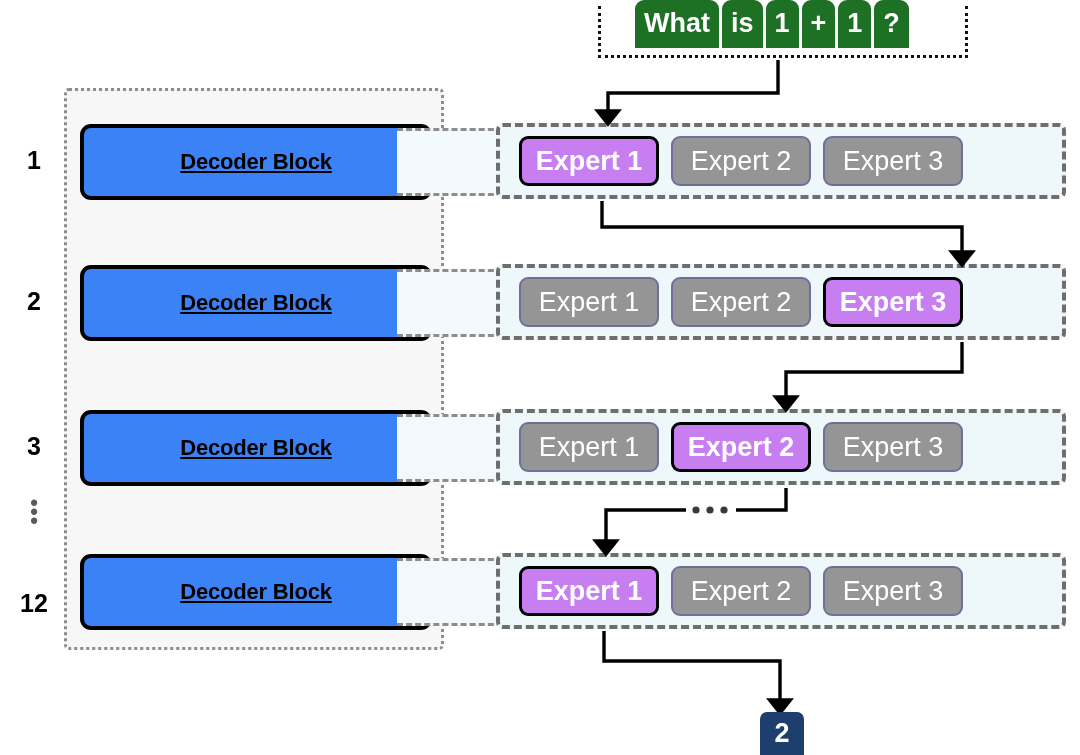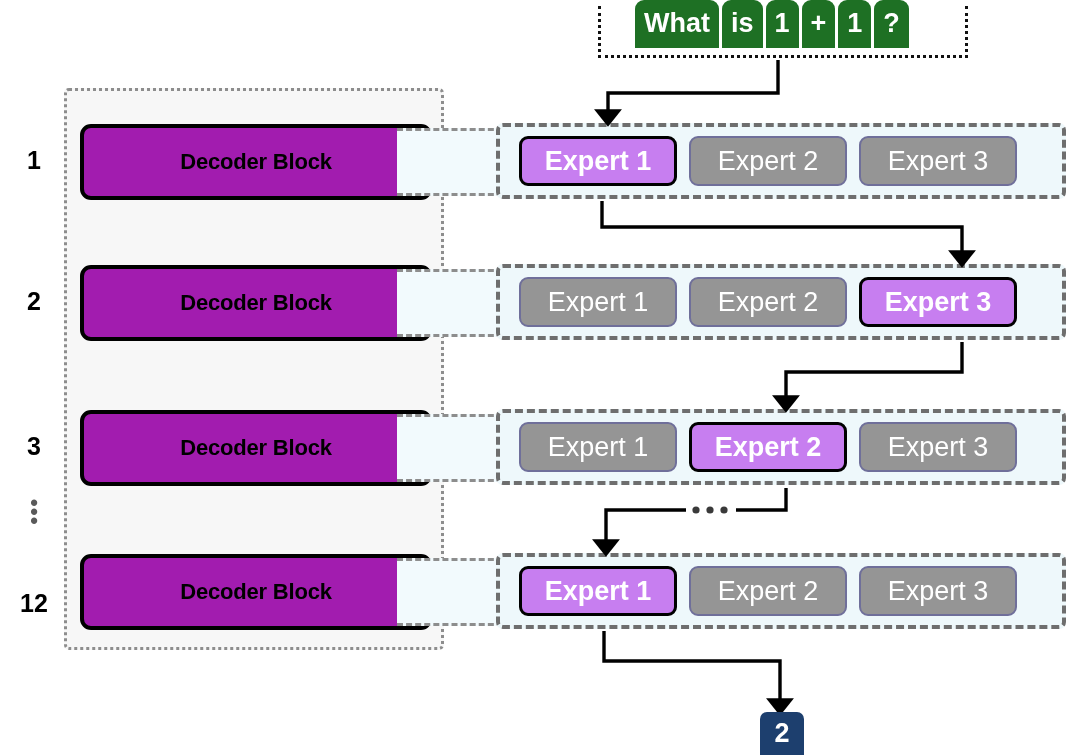--- a/index.html
+++ b/index.html
@@ -63,31 +63,32 @@
     background: #f7f7f7;
     border: 3px dotted #8d8d8d;
     border-radius: 5px;
     box-sizing: border-box;
   }
   .decoder-block {
     position: absolute;
     left: 80px;
     width: 352px;
     height: 76px;
-    background: #a21caf;
+    background: #3b82f6;
     border: 4px solid #000000;
     border-radius: 11px;
     box-sizing: border-box;
     display: flex;
     align-items: center;
     justify-content: center;
     color: #000000;
     font-size: 22px;
     font-weight: bold;
     letter-spacing: -0.2px;
+    text-decoration: underline;
   }
   .layer-label {
     position: absolute;
     left: 12px;
     width: 44px;
     text-align: center;
     font-size: 25px;
     font-weight: bold;
     color: #000000;
   }
@@ -126,21 +127,21 @@
     background: #eef8fb;
     border: 4px dashed #6e6e6e;
     border-radius: 7px;
     box-sizing: border-box;
     display: flex;
     align-items: center;
     padding-left: 19px;
     gap: 12px;
   }
   .expert {
-    width: 158px;
+    width: 140px;
     height: 50px;
     border-radius: 9px;
     box-sizing: border-box;
     display: flex;
     align-items: center;
     justify-content: center;
     font-size: 27px;
     line-height: 1;
     white-space: nowrap;
     color: #ffffff;

